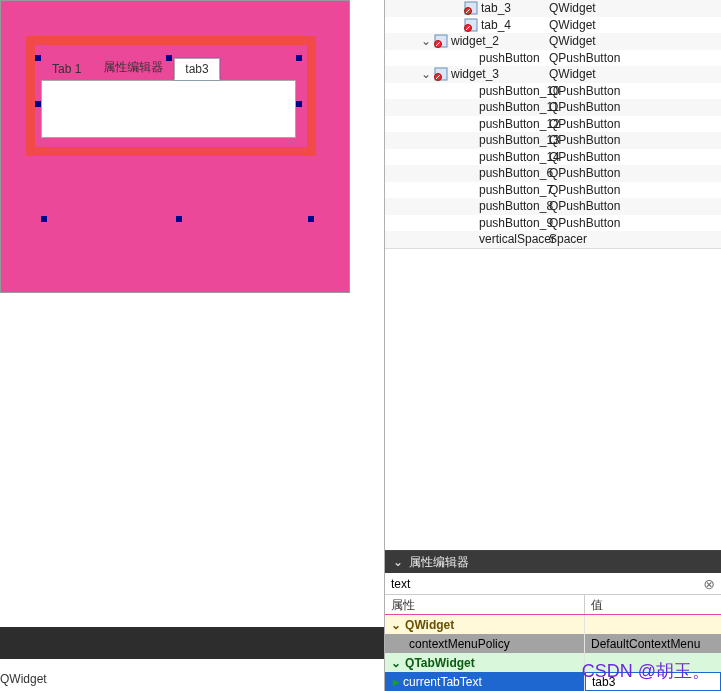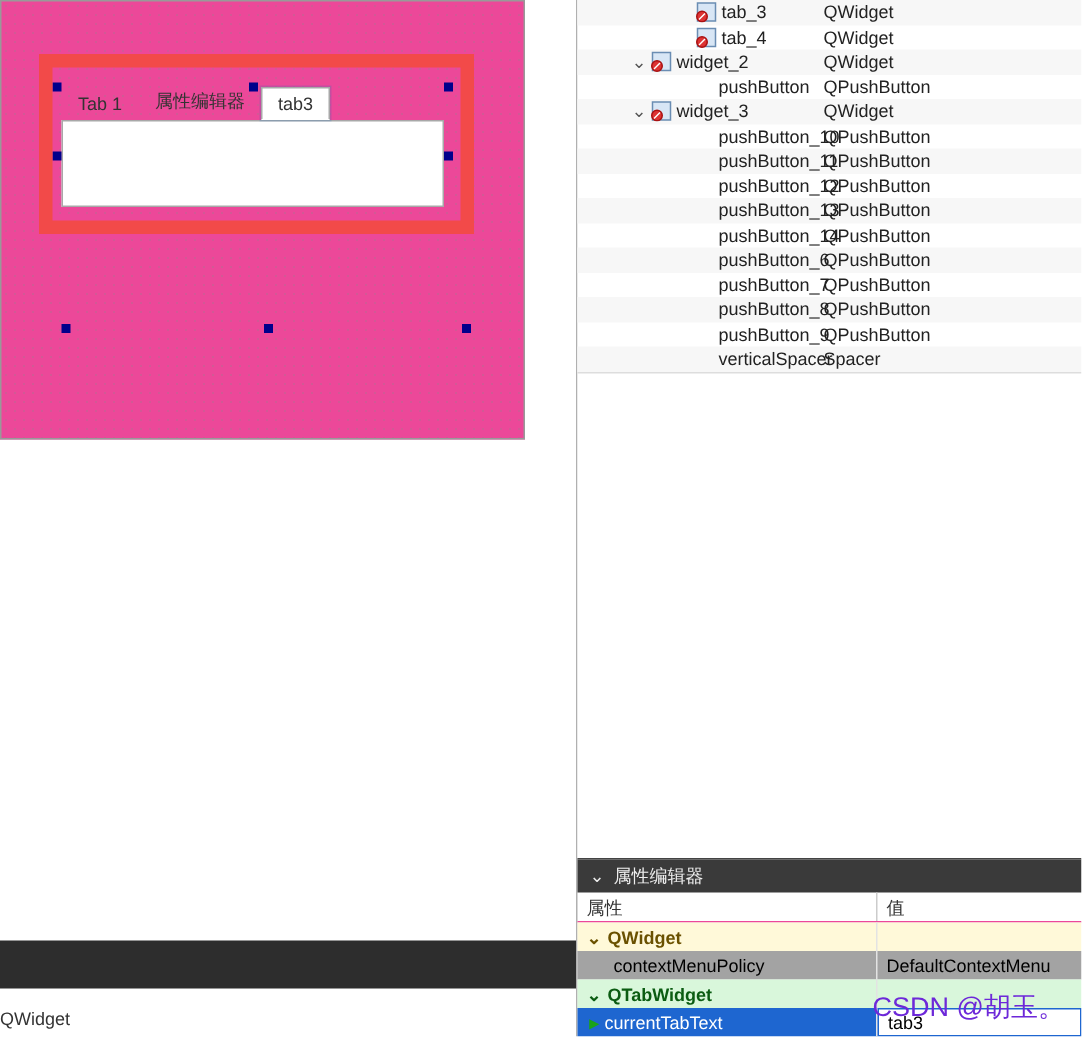--- a/index.html
+++ b/index.html
@@ -266,20 +266,24 @@
         </div>
       </div>
 
     <div class="gap1"></div>
 
     <div class="prop-editor">
       <div class="prop-head">
         <span class="chev">⌄</span>
         <span>属性编辑器</span>
       </div>
+      <div class="prop-filter">
+        <span>text</span>
+        <span class="close">⊗</span>
+      </div>
       <div class="prop-colhead">
         <div class="col-key">属性</div>
         <div class="col-val">值</div>
       </div>
 
       <div class="prop-row group-qwidget">
         <div class="cell-key">
             <span>⌄</span>
             <span>QWidget</span>
           </div>

